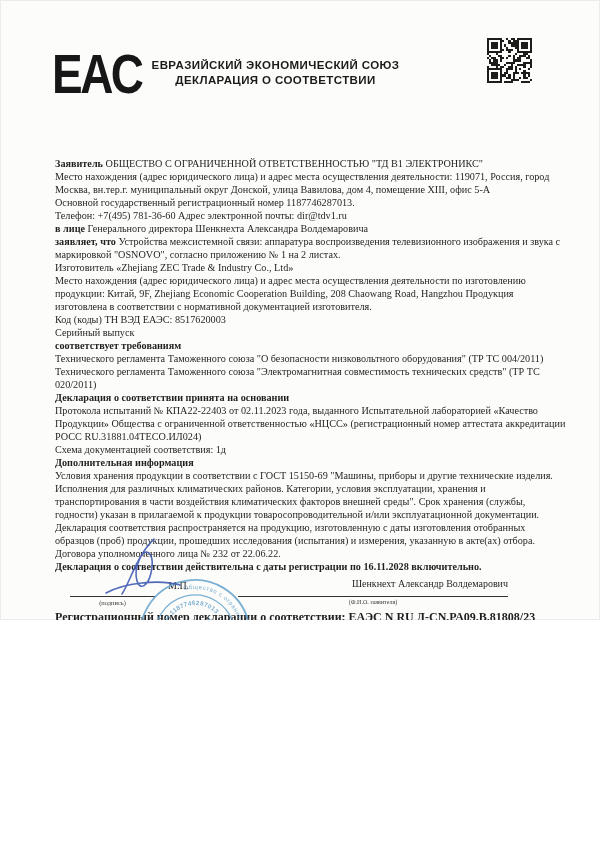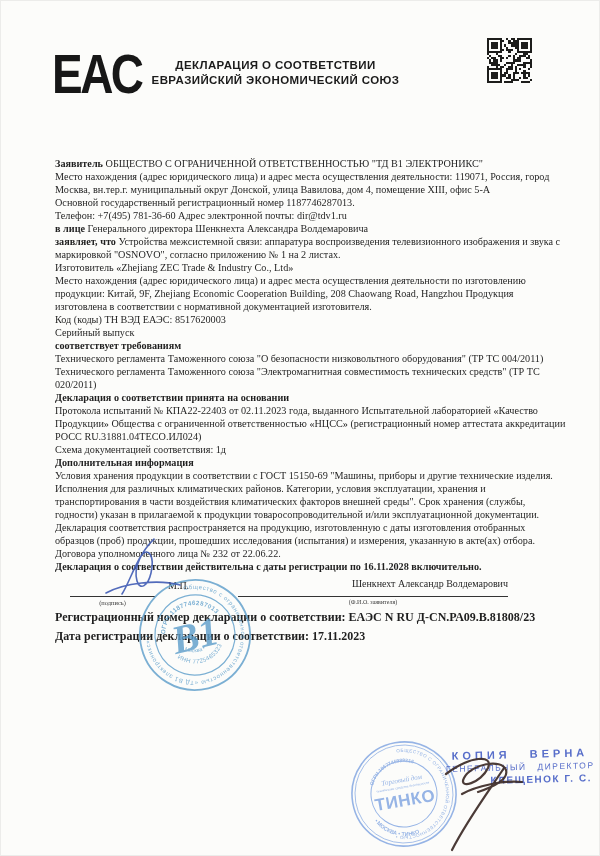--- a/index.html
+++ b/index.html
@@ -1,16 +1,16 @@
 <!DOCTYPE html>
 <html><head>
 <meta charset="utf-8">
 <style>
   html,body{margin:0;padding:0;background:#ffffff;}
-  .page{position:relative;width:600px;height:856px;background:#fcfcfa;overflow:hidden;
+  .page{position:relative;width:600px;height:620px;background:#fcfcfa;overflow:hidden;
         font-family:"Liberation Serif",serif;color:#1f1f1f;box-shadow:inset 0 0 0 1px #ececea;}
   
   .eac-logo{position:absolute;left:52px;top:50px;font-family:"Liberation Sans",sans-serif;
             font-weight:bold;font-size:56px;line-height:48px;letter-spacing:-3px;color:#171717;
             transform:scaleX(0.82);transform-origin:left top;}
   .hdr-title{position:absolute;left:118px;top:58px;width:315px;text-align:center;
              font-family:"Liberation Sans",sans-serif;font-weight:bold;font-size:11.5px;
              line-height:15px;letter-spacing:0.4px;color:#1b1b1b;}
   .qr{position:absolute;left:487px;top:38px;width:45px;height:45px;}
   
@@ -35,22 +35,22 @@
   .sig-blue{position:absolute;left:92px;top:533px;width:110px;height:72px;}
   .sig-dark{position:absolute;left:418px;top:750px;width:125px;height:106px;}
 </style>
 </head>
 <body>
 
 <div class="page">
 
   <div class="eac-logo">EAC</div>
   <div class="hdr-title">
+    <div>ЕВРАЗИЙСКИЙ ЭКОНОМИЧЕСКИЙ СОЮЗ</div>
     <div>ДЕКЛАРАЦИЯ О СООТВЕТСТВИИ</div>
-    <div>ЕВРАЗИЙСКИЙ ЭКОНОМИЧЕСКИЙ СОЮЗ</div>
   </div>
   <div class="qr">
     <svg id="qr-svg" viewBox="0 0 21 21" width="45" height="45" shape-rendering="crispEdges">
         <rect x="0" y="7" width="1" height="1" fill="#1d1d1b"></rect>
         <rect x="0" y="9" width="1" height="1" fill="#1d1d1b"></rect>
         <rect x="0" y="13" width="1" height="1" fill="#1d1d1b"></rect>
         <rect x="1" y="8" width="1" height="1" fill="#1d1d1b"></rect>
         <rect x="1" y="10" width="1" height="1" fill="#1d1d1b"></rect>
         <rect x="1" y="11" width="1" height="1" fill="#1d1d1b"></rect>
         <rect x="2" y="9" width="1" height="1" fill="#1d1d1b"></rect>

